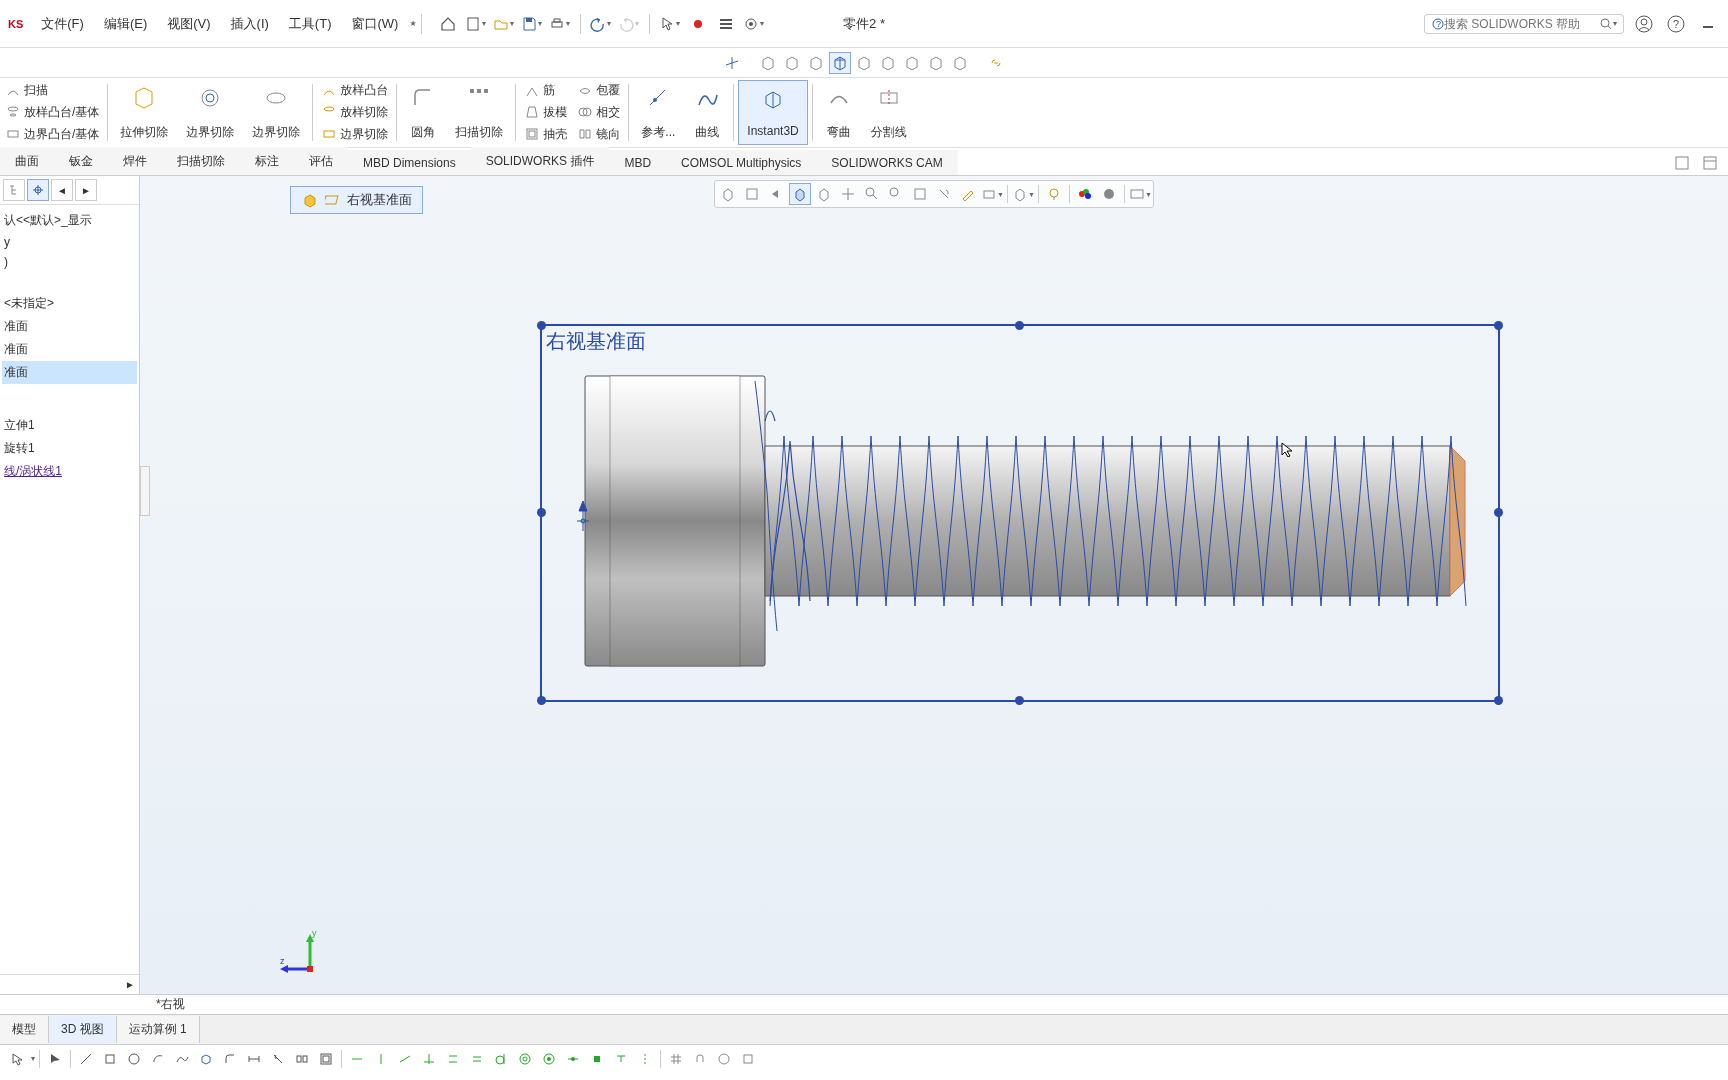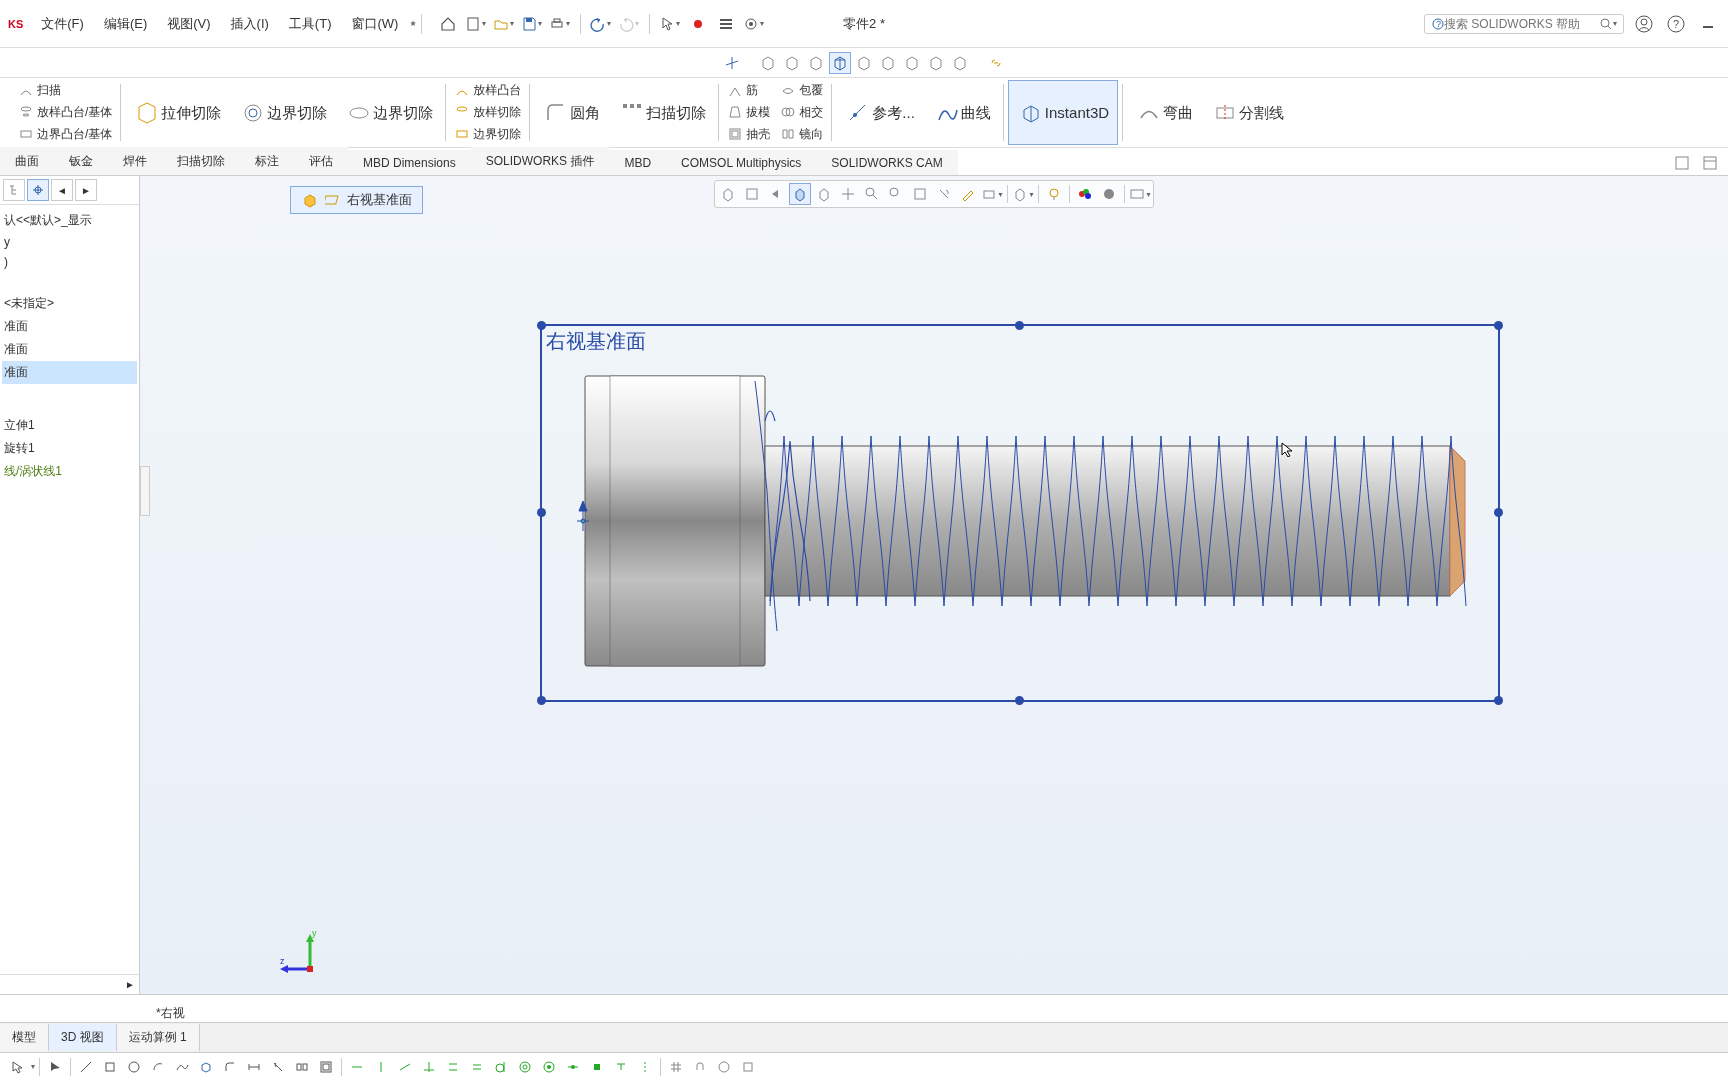--- a/index.html
+++ b/index.html
@@ -17,45 +17,45 @@
 .search-box { display: flex; align-items: center; border: 1px solid #ccc; border-radius: 3px; padding: 2px 6px; width: 200px; }
 .search-box input { border: none; outline: none; flex: 1; font-size: 12px; color: #777; }
 .icon-btn { width: 24px; height: 24px; display: flex; align-items: center; justify-content: center; cursor: pointer; }
 
 
 .viewbar { height: 30px; display: flex; align-items: center; justify-content: center; gap: 2px; border-bottom: 1px solid #ddd; }
 .viewbar-btn { width: 22px; height: 22px; display: flex; align-items: center; justify-content: center; cursor: pointer; border: 1px solid transparent; }
 .viewbar-btn.active { border-color: #88aadd; background: #e6f0ff; }
 
 
-.ribbon { height: 70px; display: flex; align-items: stretch; border-bottom: 1px solid #ddd; padding: 2px 14px; gap: 2px; }
+.ribbon { height: 70px; display: flex; align-items: stretch; border-bottom: 1px solid #ddd; padding: 2px 1px; gap: 2px; }
 .ribbon-group { display: flex; flex-direction: column; justify-content: space-around; }
 .ribbon-btn { display: flex; align-items: center; gap: 3px; padding: 2px 4px; cursor: pointer; white-space: nowrap; font-size: 12px; }
-.ribbon-large { display: flex; flex-direction: row; align-items: center; padding: 4px 8px; cursor: pointer; font-size: 15px; line-height: 1.3; text-align: center; justify-content: space-between; }
+.ribbon-large { display: flex; flex-direction: column; align-items: center; padding: 4px 8px; cursor: pointer; font-size: 12px; line-height: 1.3; text-align: center; justify-content: space-between; }
 .ribbon-large.active { border: 1px solid #88aadd; background: #e6f0ff; }
 .ribbon-sep { width: 1px; background: #ccc; margin: 4px 2px; }
 .ribbon-ico { width: 16px; height: 16px; display: inline-flex; align-items: center; justify-content: center; }
 .ribbon-ico-lg { width: 28px; height: 28px; display: flex; align-items: center; justify-content: center; }
 
 
 .tabs { display: flex; border-bottom: 1px solid #ccc; height: 28px; align-items: flex-end; position: relative; }
 .tab { padding: 5px 14px; border: 1px solid transparent; border-bottom: none; cursor: pointer; font-size: 12px; background: #f5f5f5; }
 .tab:first-child { margin-left: 0; }
 .tabs-right { position: absolute; right: 6px; display: flex; gap: 4px; }
 
 
 .main { display: flex; height: calc(1080px - 48px - 30px - 70px - 28px - 30px - 28px - 28px); position: relative; }
 .sidebar { width: 140px; border-right: 1px solid #ccc; display: flex; flex-direction: column; background: #fff; }
 .side-tabs { display: flex; gap: 2px; padding: 3px; border-bottom: 1px solid #ddd; }
 .side-tab { width: 22px; height: 22px; border: 1px solid #ccc; display: flex; align-items: center; justify-content: center; cursor: pointer; }
 .side-tab.active { background: #e6f0ff; border-color: #88aadd; }
 .tree { flex: 1; overflow: hidden; padding: 4px 2px; font-size: 12px; }
 .tree-item { padding: 3px 2px; white-space: nowrap; cursor: pointer; overflow: hidden; }
 .tree-item.hl { background: #cce5ff; }
-.tree-item.ul { color: #4d7c0f; }
+.tree-item.ul { text-decoration: underline; color: #4c1d95; }
 
 
 .breadcrumb { position: absolute; left: 150px; top: 10px; background: #e6f0ff; border: 1px solid #88aadd; padding: 4px 10px; display: flex; align-items: center; gap: 6px; z-index: 5; font-size: 13px; }
 
 
 .viewport { flex: 1; background: linear-gradient(180deg, #f2f6fa 0%, #e8eff6 100%); position: relative; }
 .float-toolbar { position: absolute; left: 50%; top: 4px; transform: translateX(-50%); display: flex; gap: 2px; padding: 2px; background: rgba(255,255,255,0.7); border: 1px solid #ccc; border-radius: 3px; z-index: 5; }
 .float-btn { width: 22px; height: 22px; display: flex; align-items: center; justify-content: center; cursor: pointer; }
 .float-sep { width: 1px; background: #ccc; margin: 2px 2px; }
 
@@ -63,21 +63,21 @@
 .plane-box { position: absolute; left: 400px; top: 148px; width: 960px; height: 378px; border: 2px solid #2a4ba8; }
 .plane-label { position: absolute; left: 4px; top: 2px; color: #2a4ba8; font-size: 20px; font-weight: 500; }
 .handle { width: 9px; height: 9px; background: #2a4ba8; border-radius: 50%; position: absolute; }
 .bolt-svg { position: absolute; left: 435px; top: 185px; }
 .triad { position: absolute; left: 140px; bottom: 10px; width: 60px; height: 60px; }
 
 
 .expand-handle { position: absolute; left: 140px; top: 290px; width: 10px; height: 50px; border: 1px solid #ccc; background: #f5f5f5; z-index: 3; }
 
 
-.bottom-view { height: 28px; border-top: 1px solid #ccc; display: flex; align-items: flex-end; padding: 0 6px; font-size: 12px; }
+.bottom-view { height: 20px; border-top: 1px solid #ccc; display: flex; align-items: center; padding: 0 6px; font-size: 12px; }
 .view-label { font-style: normal; }
 .bottom-tabs { height: 30px; display: flex; align-items: center; background: #f0f0f0; border-top: 1px solid #ccc; font-size: 12px; }
 .btab { padding: 5px 12px; border-right: 1px solid #ccc; cursor: pointer; background: #f5f5f5; }
 .btab.active { background: #e6f0ff; }
 .sketch-toolbar { height: 28px; display: flex; align-items: center; gap: 2px; padding: 2px 6px; border-top: 1px solid #ccc; }
 .sk-btn { width: 22px; height: 22px; display: flex; align-items: center; justify-content: center; cursor: pointer; border: 1px solid transparent; }
 .sk-sep { width: 1px; height: 18px; background: #ccc; margin: 0 2px; }
 
 svg { display: block; }
 .drop { font-size: 8px; margin-left: 1px; color: #666; }

